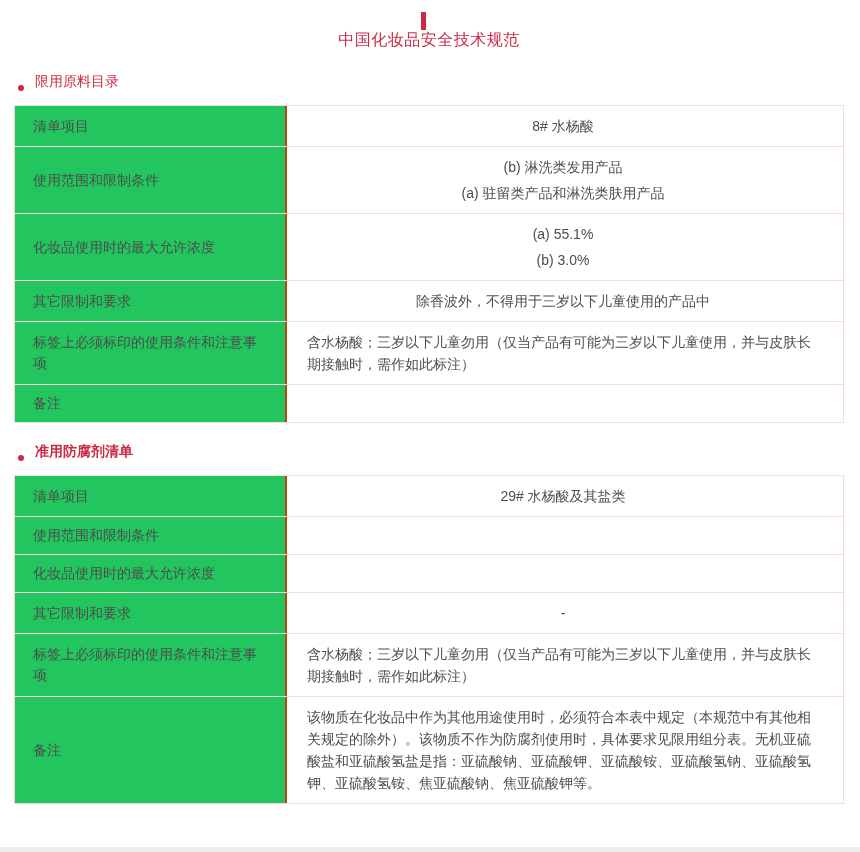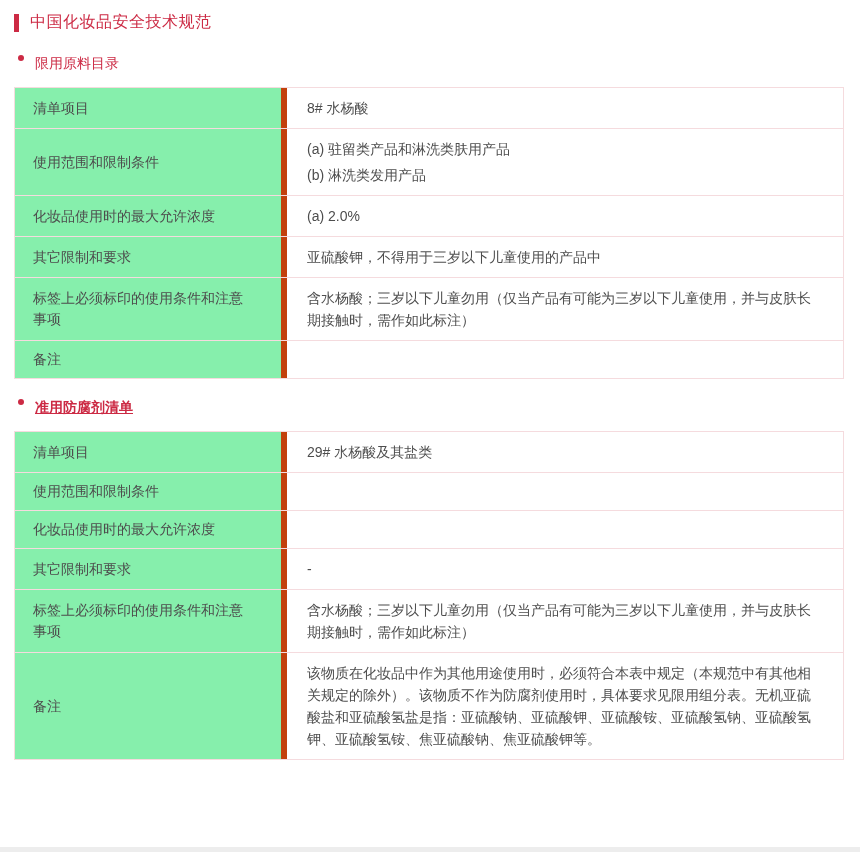--- a/index.html
+++ b/index.html
@@ -7,46 +7,47 @@
     width: 860px;
     height: 852px;
     background: #ffffff;
     font-family: "Liberation Sans", "DejaVu Sans", sans-serif;
     color: #4d4d4d;
     position: relative;
     overflow: hidden;
   }
   .page { padding: 12px 16px 0 14px; }
 
-  .title-row { display: flex; align-items: center; margin: 0 0 22px 0; }
+  .title-row { display: flex; align-items: center; margin: 0 0 22px 0; flex-direction: column; }
   .accent-bar { width: 5px; height: 18px; background: #cc2a44; margin-right: 11px; flex: none; }
   .page-title { font-size: 16px; font-weight: normal; color: #cc2a44; margin: 0; letter-spacing: 0.5px; }
 
-  .section-heading { display: flex; align-items: flex-start; color: #cc2a44; font-size: 14px; margin: 20px 0 14px 4px; }
+  .section-heading { display: flex; align-items: flex-end; color: #cc2a44; font-size: 14px; margin: 20px 0 14px 4px; }
   .bullet { width: 6px; height: 6px; border-radius: 50%; background: #cc2a44; margin-right: 11px; flex: none; }
-  .section-heading.bold .heading-text { font-weight: bold; text-decoration: underline; }
+  .section-heading.bold .heading-text { font-weight: bold; }
 
   .rule-table { border: 1px solid #f5dbde; }
   .row { display: grid; grid-template-columns: 272px 1fr; }
   .row + .row { border-top: 1px solid #f5dbde; }
   .cell { font-size: 14px; }
   .cell.label {
-    background: #86efac;
+    background: #22c55e;
     display: flex;
     align-items: center;
     padding: 8px 28px 8px 18px;
-    border-right: 6px solid #c2410c;
+    border-right: 2px solid #c2410c;
     line-height: 21px;
   }
   .cell.value {
     background: #ffffff;
     display: flex;
     flex-direction: column;
     justify-content: center;
     padding: 7px 24px 7px 20px;
+    align-items: center;
   }
   .cell.value p { margin: 2px 0; line-height: 22px; }
 
   .footer-bar { position: absolute; left: 0; right: 0; bottom: 0; height: 5px; background: #ededed; }
 </style>
 </head>
 <body>
 
 <div class="page">
 
@@ -63,34 +64,35 @@
   <div class="rule-table">
     <div class="row">
       <div class="cell label">清单项目</div>
       <div class="cell value">
         <p>8# 水杨酸</p>
       </div>
     </div>
     <div class="row">
       <div class="cell label">使用范围和限制条件</div>
       <div class="cell value">
+        <p>(b) 淋洗类发用产品</p>
         <p>(a) 驻留类产品和淋洗类肤用产品</p>
-        <p>(b) 淋洗类发用产品</p>
       </div>
     </div>
     <div class="row">
       <div class="cell label">化妆品使用时的最大允许浓度</div>
       <div class="cell value">
-        <p>(a) 2.0%</p>
+        <p>(a) 55.1%</p>
+        <p>(b) 3.0%</p>
       </div>
     </div>
     <div class="row">
       <div class="cell label">其它限制和要求</div>
       <div class="cell value">
-        <p>亚硫酸钾，不得用于三岁以下儿童使用的产品中</p>
+        <p>除香波外，不得用于三岁以下儿童使用的产品中</p>
       </div>
     </div>
     <div class="row">
       <div class="cell label">标签上必须标印的使用条件和注意事项</div>
       <div class="cell value">
         <p>含水杨酸；三岁以下儿童勿用（仅当产品有可能为三岁以下儿童使用，并与皮肤长期接触时，需作如此标注）</p>
       </div>
     </div>
     <div class="row">
       <div class="cell label">备注</div>

